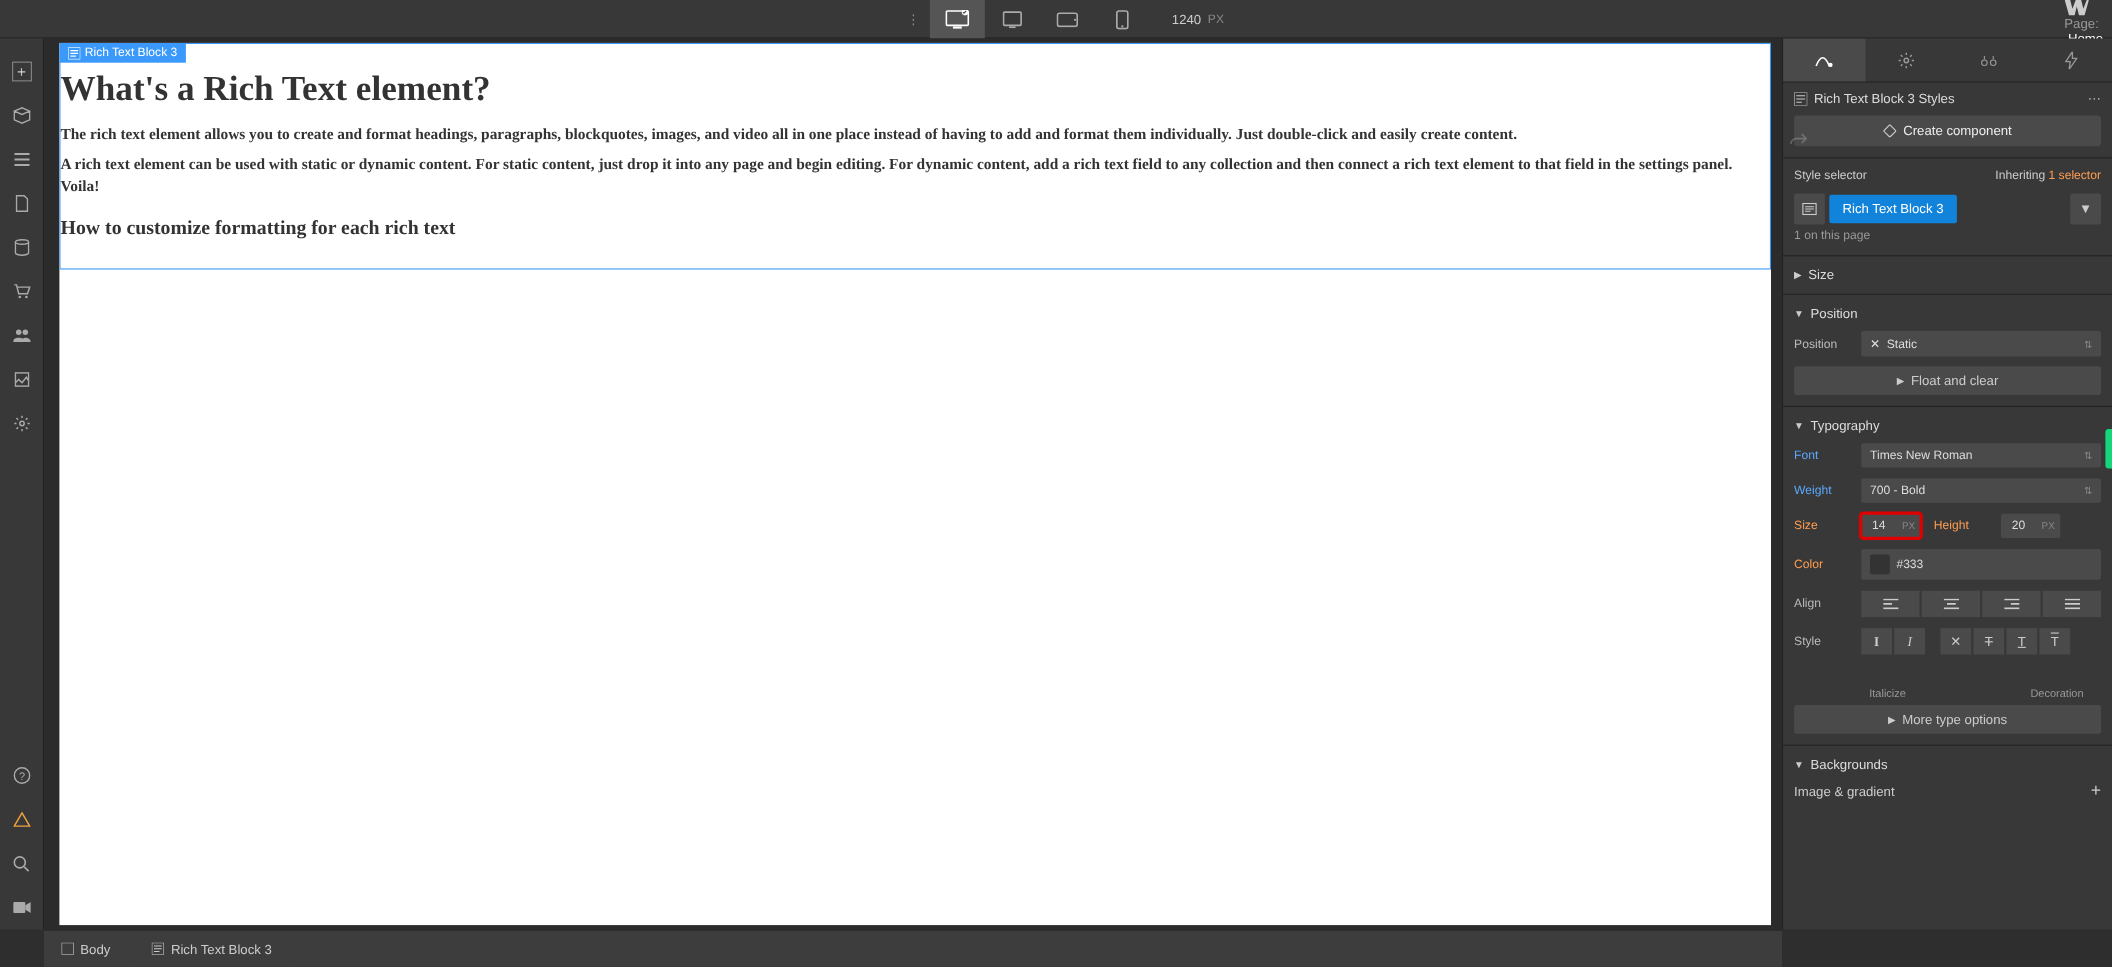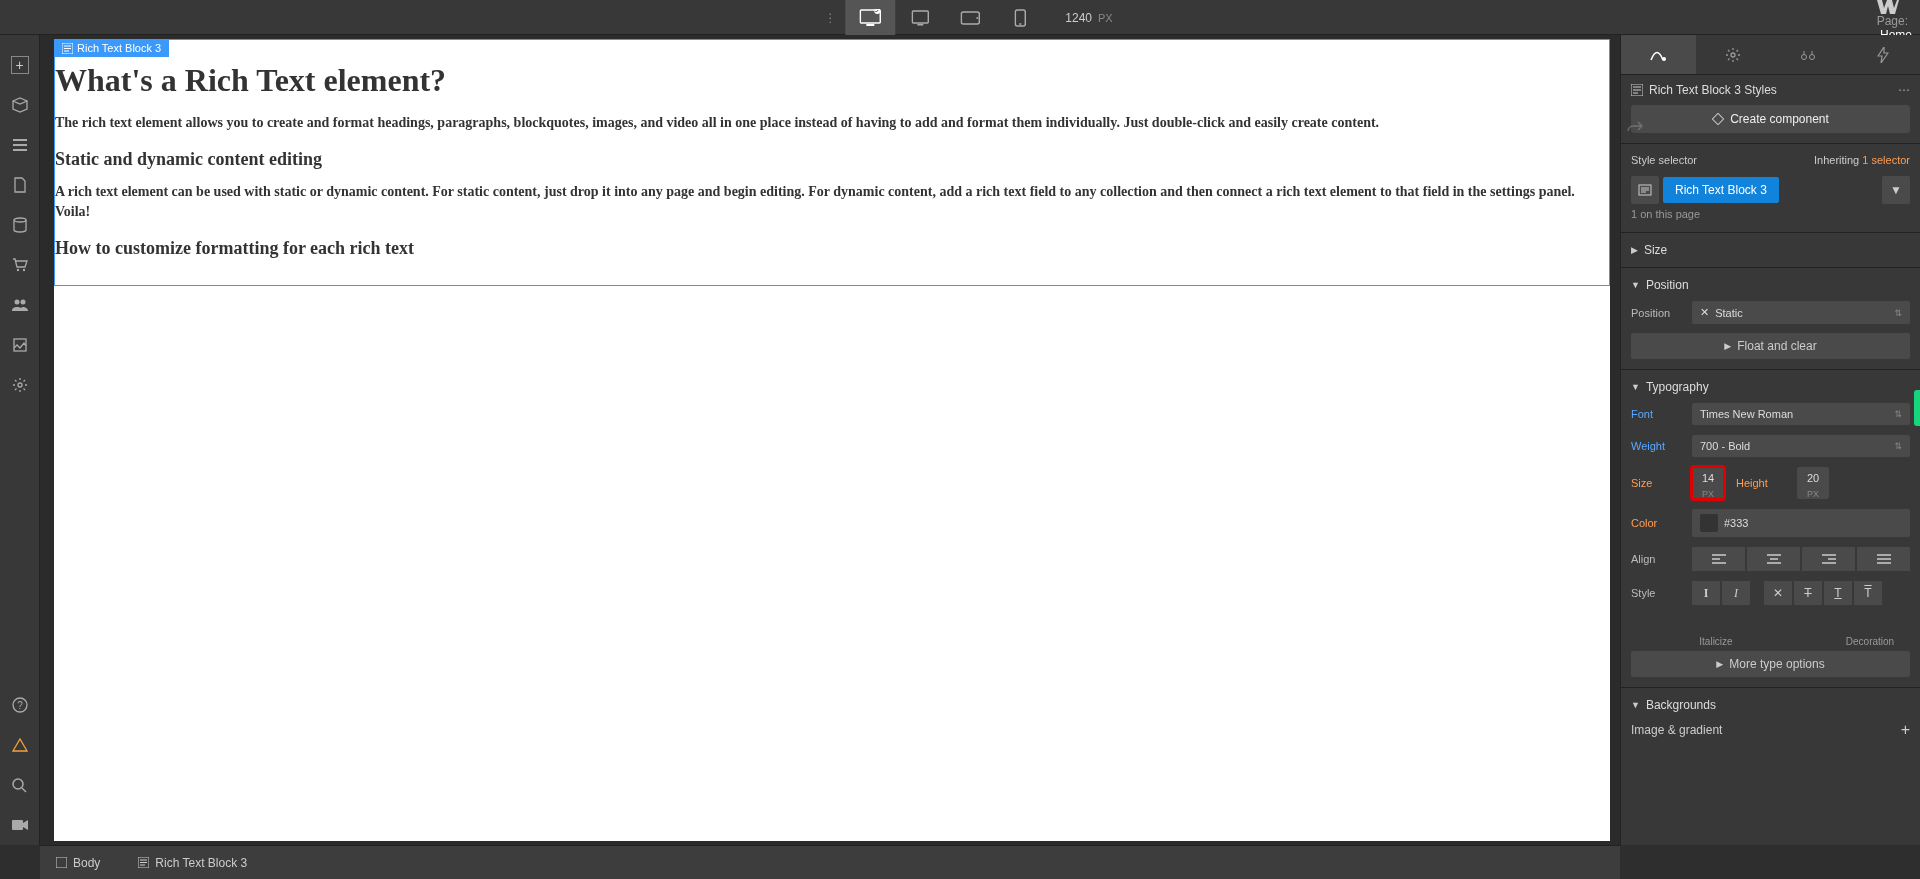--- a/index.html
+++ b/index.html
@@ -156,21 +156,21 @@
   .row .lbl.blue { color:#5aa9ff; }
   .row .lbl.orange { color:#ff9d52; }
   .sel-input {
     flex:1; background:#4a4a4a; border:none; color:#ddd;
     padding:5px 8px; border-radius:2px; font-size:11px;
     display:flex; align-items:center; justify-content:space-between;
   }
   .sel-input .arrow { color:#888; font-size:9px; }
   .num-field {
     display:flex; align-items:center; background:#4a4a4a;
-    border-radius:2px; overflow:hidden;flex-direction:column;
+    border-radius:2px; overflow:hidden;
   }
   .num-field input {
     background:transparent; border:none; color:#ddd;
     width:32px; text-align:center; font-size:11px; padding:5px 0;
     outline:none;
   }
   .num-field .unit {
     color:#888; font-size:9px; padding:0 5px;
   }
   .highlight-red {
@@ -430,21 +430,20 @@
       <div class="rich-block">
         <div class="selected-badge">
           <svg width="11" height="11" viewBox="0 0 11 11">
               <rect x="0" y="0" width="11" height="11" fill="none" stroke="#fff"></rect>
               <path d="M2 3h7M2 5.5h7M2 8h5" stroke="#fff" stroke-width="1"></path>
             </svg>
           <span>Rich Text Block 3</span>
         </div>
         <h1>What's a Rich Text element?</h1>
         <p>The rich text element allows you to create and format headings, paragraphs, blockquotes, images, and video all in one place instead of having to add and format them individually. Just double-click and easily create content.</p>
-        <h2>Static and dynamic content editing</h2>
         <p>A rich text element can be used with static or dynamic content. For static content, just drop it into any page and begin editing. For dynamic content, add a rich text field to any collection and then connect a rich text element to that field in the settings panel. Voila!</p>
         <h2>How to customize formatting for each rich text</h2>
       </div>
     </div>
   </div>
 
   <div class="right-panel">
     <div class="rp-tabs">
       <div class="rp-tab active">
           <svg width="18" height="14" viewBox="0 0 18 14">

